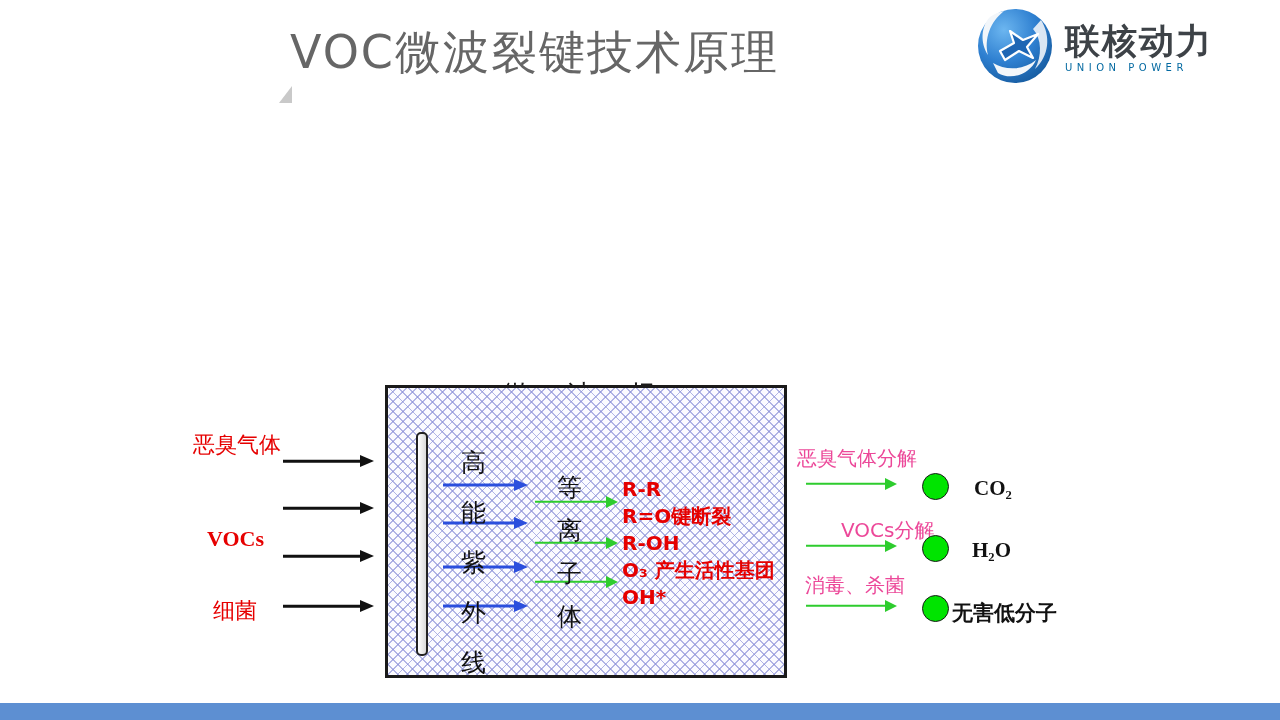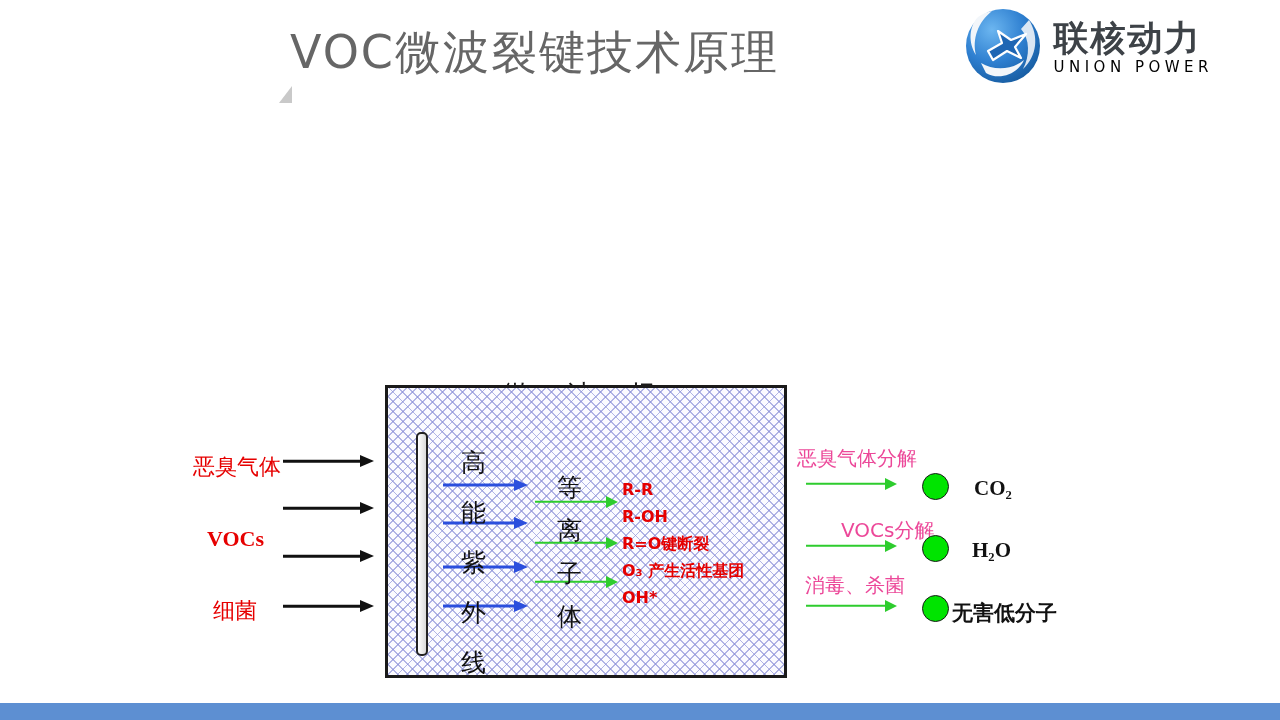--- a/index.html
+++ b/index.html
@@ -6,21 +6,21 @@
   html,body { width:1280px; height:720px; overflow:hidden; background:#fff;
               font-family:"DejaVu Sans","Liberation Sans",sans-serif; }
   .slide { position:relative; width:1231px; height:720px; background:#fff;padding-left:28px; }
 
   
   .title { position:absolute; left:290px; top:22px; font-size:46px; color:#666;
            letter-spacing:2px; font-weight:400; }
   .logo { position:absolute; right:18px; top:6px; display:flex; align-items:center; gap:10px; }
   .logo-text { display:flex; flex-direction:column; line-height:1.05; }
   .logo-cn { font-size:35px; font-weight:bold; color:#3d4247; letter-spacing:2px; }
-  .logo-en { font-size:15px; color:#000000; letter-spacing:4.5px; margin-top:3px; }
+  .logo-en { font-size:10px; color:#0369a1; letter-spacing:4.5px; margin-top:3px; }
 
   .deco-triangle { position:absolute; left:279px; top:86px; width:0; height:0;
                    border-bottom:17px solid #c9c9c9; border-left:13px solid transparent; }
 
   
   .intro-panel { position:absolute; left:0; top:103px; width:1280px; height:274px;
                  background:#dbe5f1; border-top:1.5px solid #a8a8a8; }
   .intro-text { padding:6px 8px 0 8px; font-size:24px; line-height:41px; color:#0d0d0d; }
 
   
@@ -49,21 +49,21 @@
   .arrow.black { --c:#111; } .arrow.black .shaft { height:2.5px; }
   .arrow.blue  { --c:#2b4fdd; } .arrow.blue .shaft { height:3px; }
   .arrow.green { --c:#2ecc2e; } .arrow.green .shaft { height:2.5px; }
   .arrow.green .head { border-left-width:12px; border-top-width:6px; border-bottom-width:6px; right:-11px; }
 
   .vcol { position:absolute; display:flex; flex-direction:column; align-items:center;
           font-size:25px; color:#111; z-index:3; }
   .vcol-uv { left:276px; top:106px; gap:17px; }
   .vcol-plasma { left:372px; top:131px; gap:10px; }
 
-  .reactions { position:absolute; left:437px; top:136px; font-size:16px; font-weight:bold;
+  .reactions { position:absolute; left:437px; top:136px; font-size:20px; font-weight:bold;
                color:#e50000; line-height:27px; white-space:nowrap; z-index:3; }
 
   .out-label { position:absolute; font-size:20px; color:#ec4899; white-space:nowrap; }
   .molecule { position:absolute; width:27px; height:27px; border-radius:50%;
               background:#00e400; border:1.5px solid #1a1a1a; }
   .product { position:absolute; font-size:21px; color:#111; white-space:nowrap;font-weight:bold; }
   .product.formula { font-family:"Liberation Serif",serif; }
 
   
   .footer-bar { position:absolute; left:0; top:703px; width:1280px; height:17px; background:#5d8fd2; }
@@ -100,21 +100,21 @@
 
   <div class="deco-triangle"></div>
 
 
   <div class="diagram">
 
     <div class="mw-title">微 波 场</div>
     <div class="mw-box"></div>
     <div class="lamp"></div>
 
-    <div class="in-label" style="left:8px; top:112px;">恶臭气体</div>
+    <div class="in-label" style="left:8px; top:90px;">恶臭气体</div>
     <div class="in-label latin" style="left:22px; top:186px;">VOCs</div>
     <div class="in-label" style="left:28px; top:256px;">细菌</div>
 
     <div class="arrow black" style="left:98px; top:114px; width:78px; height:14px;">
         <div class="shaft"></div>
         <div class="head"></div>
       </div>
     <div class="arrow black" style="left:98px; top:161px; width:78px; height:14px;">
         <div class="shaft"></div>
         <div class="head"></div>
@@ -168,22 +168,22 @@
         <div class="shaft"></div>
         <div class="head"></div>
       </div>
     <div class="arrow green" style="left:350px; top:235px; width:72px; height:13px;">
         <div class="shaft"></div>
         <div class="head"></div>
       </div>
 
     <div class="reactions">
       <div>R-R</div>
+      <div>R=O键断裂</div>
       <div>R-OH</div>
-      <div>R=O键断裂</div>
       <div>O₃ 产生活性基团</div>
       <div>OH*</div>
     </div>
 
     <div class="out-label" style="left:612px; top:105px;">恶臭气体分解</div>
     <div class="out-label" style="left:656px; top:177px;">VOCs分解</div>
     <div class="out-label" style="left:620px; top:232px;">消毒、杀菌</div>
 
     <div class="arrow green" style="left:621px; top:137px; width:80px; height:13px;">
         <div class="shaft"></div>

